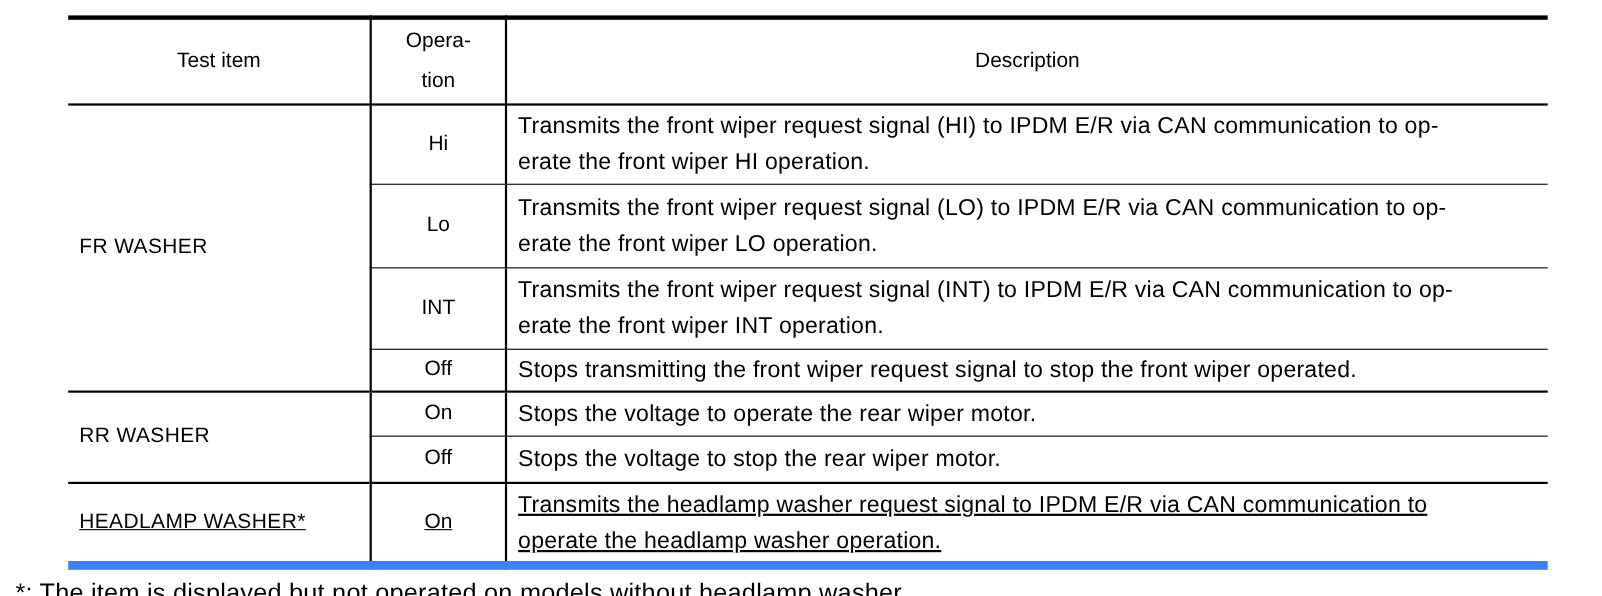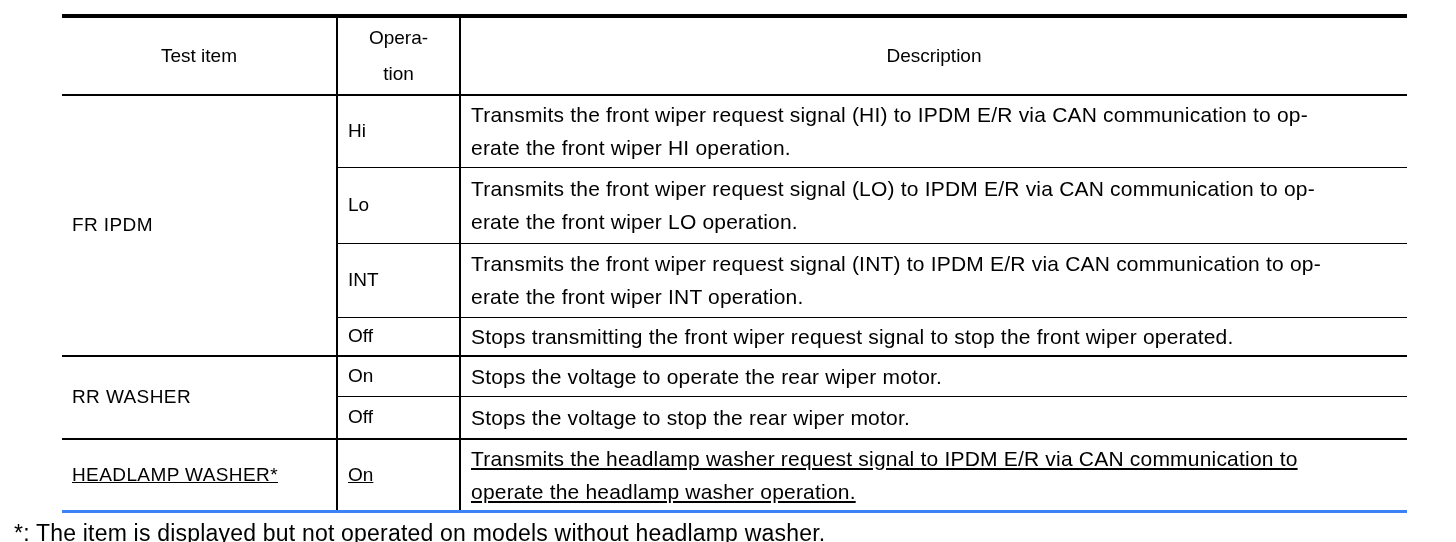--- a/index.html
+++ b/index.html
@@ -17,21 +17,21 @@
     width: 1456px;
     height: 542px;
     background: #ffffff;
   }
   table.spec {
     border-collapse: collapse;
     table-layout: fixed;
     margin: 14px 0 0 62px;
     width: 1345px;
     border-top: 4px solid #000;
-    border-bottom: 3px solid #3b82f6;
+    border-bottom: 8px solid #3b82f6;
     font-size: 19px;
   }
   table.spec th, table.spec td {
     padding: 2px 10px;
     vertical-align: middle;
     font-weight: normal;
     overflow: hidden;
   }
   
   th.col-test, td.cell-test { border-right: 2px solid #000; }
@@ -40,21 +40,21 @@
   thead th { border-bottom: 2px solid #000; height: 64px; text-align: center; }
   th.col-op { white-space: pre-line; line-height: 36px; }
   
   tbody td { border-top: 1px solid #000; }
   tbody tr.group-start td { border-top: 2px solid #000; }
   td.cell-test {
     text-align: left;
     padding-left: 17px;
     letter-spacing: 0.4px;
   }
-  td.cell-op { }
+  td.cell-op { text-align: center; }
   td.cell-desc {
     text-align: left;
     white-space: pre-line;
     line-height: 33px;
     font-size: 21px;
     letter-spacing: 0.2px;
   }
   tr.h-tall1 { height: 72px; }
   tr.h-tall2 { height: 76px; }
   tr.h-tall3 { height: 74px; }
@@ -82,21 +82,21 @@
     <thead>
       <tr>
         <th class="col-test">Test item</th>
         <th class="col-op">Opera-
 tion</th>
         <th class="col-desc">Description</th>
       </tr>
     </thead>
     <tbody>
       <tr class="h-tall1">
-        <td class="cell-test" rowspan="4">FR IPDM</td>
+        <td class="cell-test" rowspan="4">FR WASHER</td>
         <td class="cell-op">Hi</td>
         <td class="cell-desc">Transmits the front wiper request signal (HI) to IPDM E/R via CAN communication to op-
 erate the front wiper HI operation.</td>
       </tr>
       <tr class="h-tall2">
         <td class="cell-op">Lo</td>
         <td class="cell-desc">Transmits the front wiper request signal (LO) to IPDM E/R via CAN communication to op-
 erate the front wiper LO operation.</td>
       </tr>
       <tr class="h-tall3">

